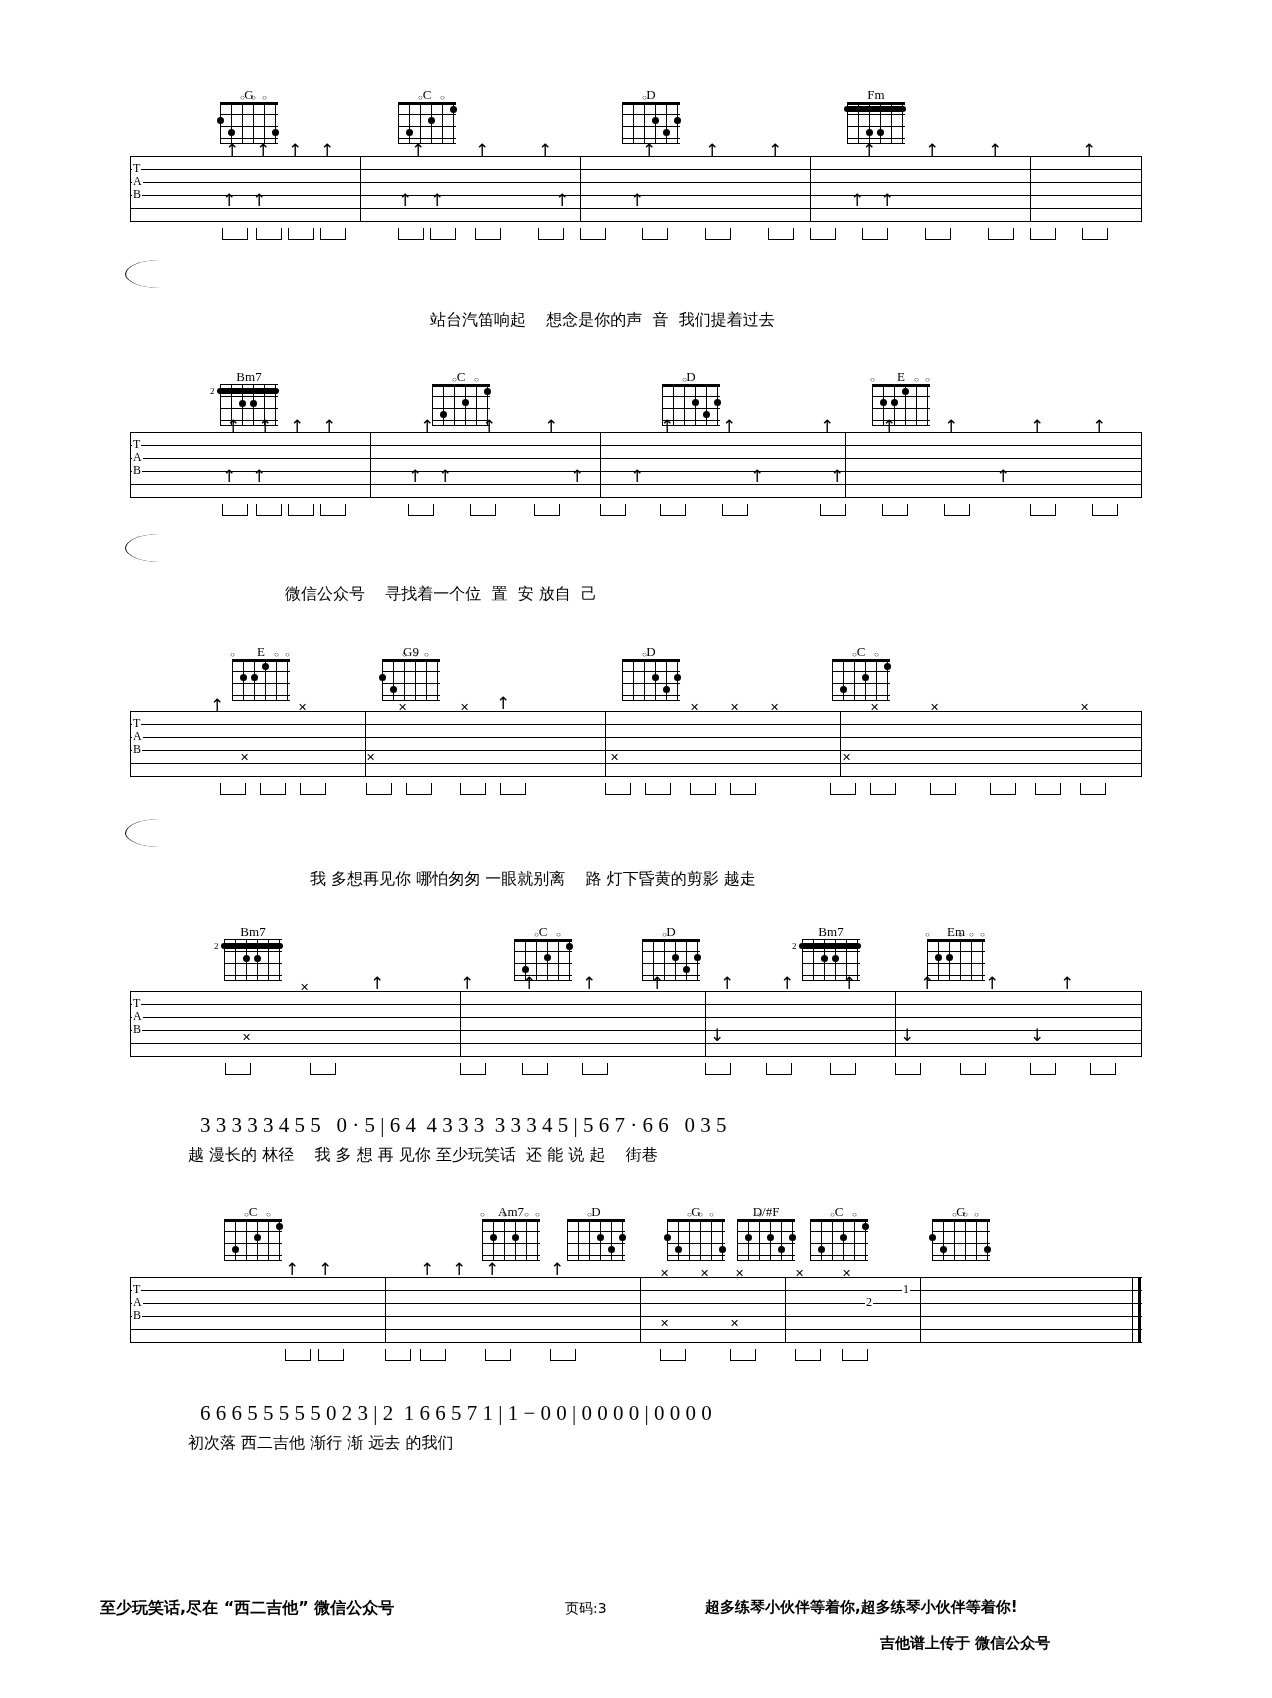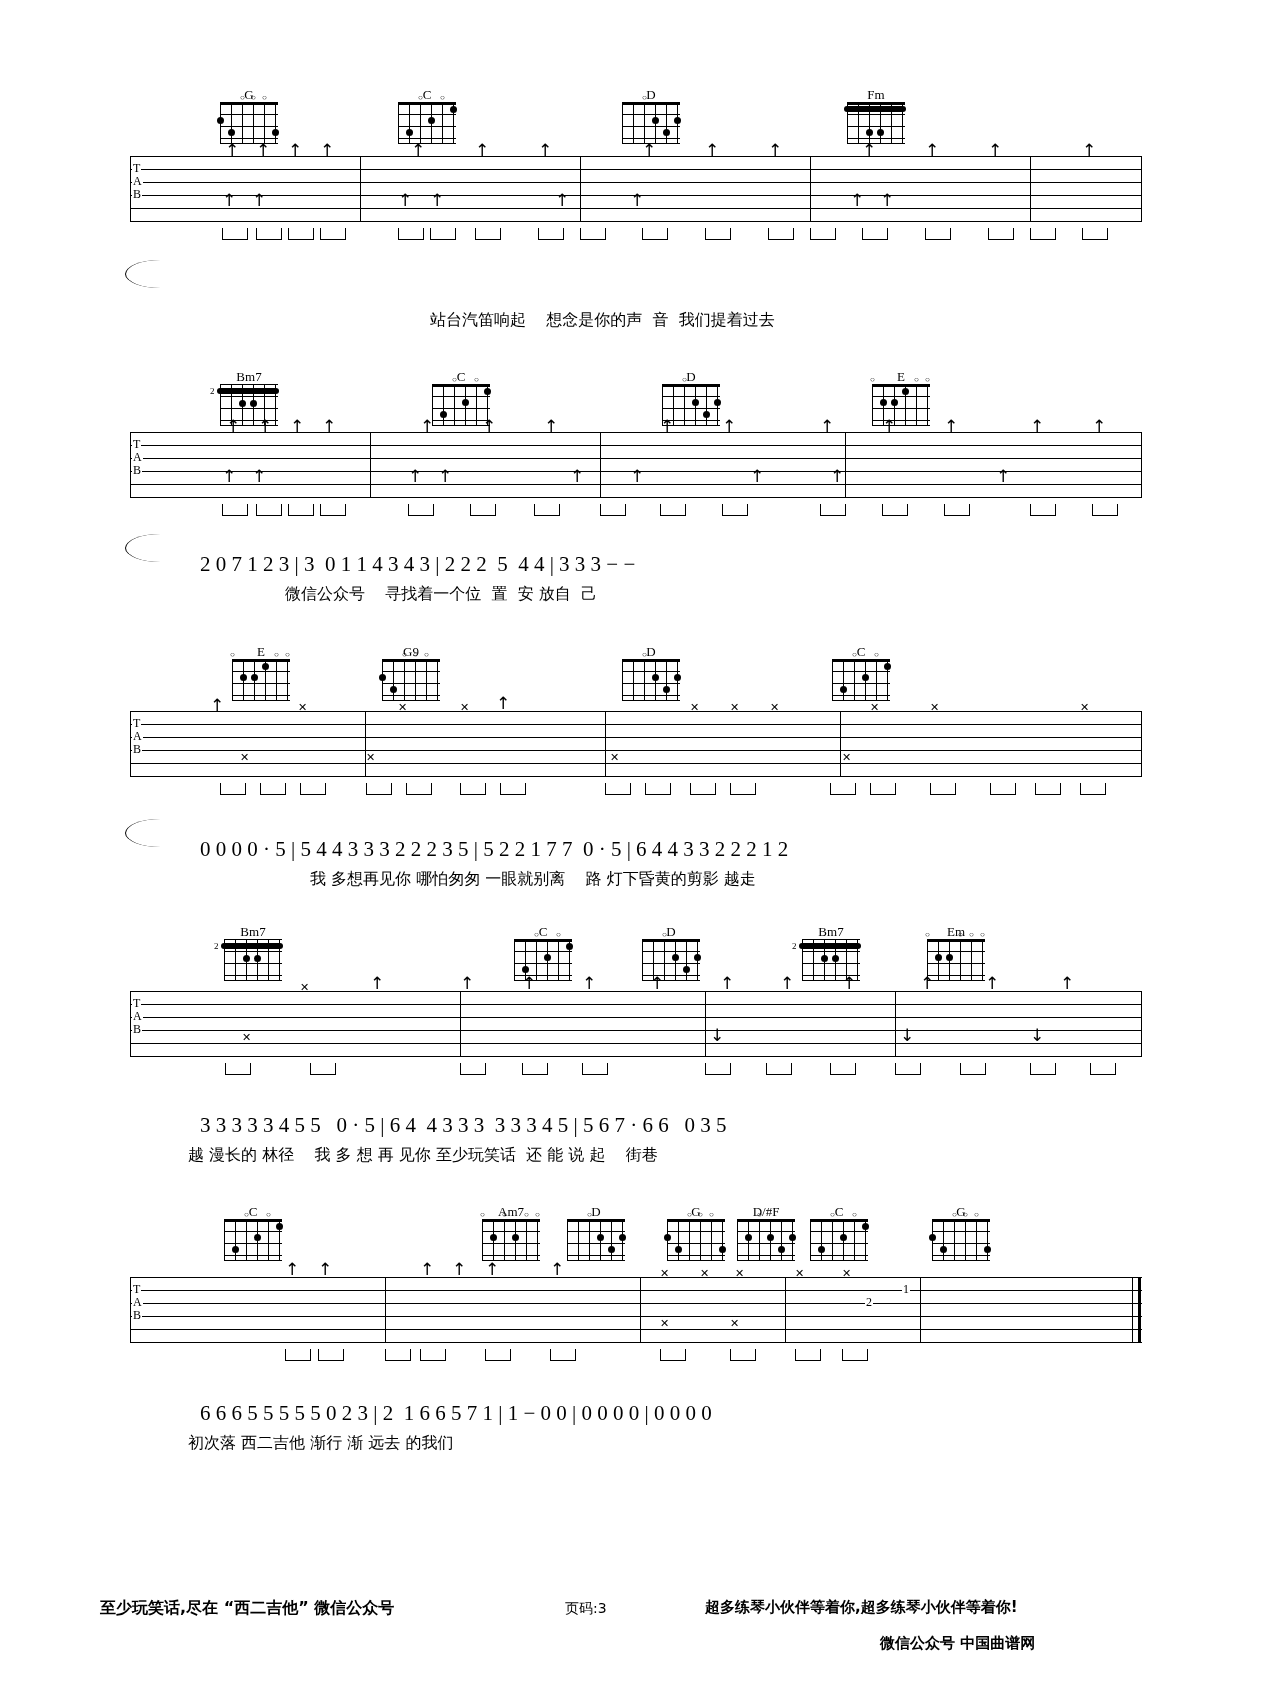--- a/index.html
+++ b/index.html
@@ -358,21 +358,20 @@
         <div class="beam" style="left:592px;width:24px;"></div>
       <div class="beam" style="left:690px;width:24px;"></div>
         <div class="beam" style="left:752px;width:24px;"></div>
       <div class="beam" style="left:814px;width:24px;"></div>
         <div class="beam" style="left:900px;width:24px;"></div>
       <div class="beam" style="left:962px;width:24px;"></div>
     </div>
 
     <div class="numline" style="top:182px;">
       <div class="leftcurve" style="left:-5px;top:-18px;width:70px;height:28px;"></div>
-      <div class="num" style="left:70px;top:0;white-space:pre;">2 0 7 1 2 3 | 3  0 1 1 4 3 4 3 | 2 2 2  5  4 4 | 3 3 3 − −</div>
     </div>
     <div class="lyricline" style="top:214px;">
       <div class="ly" style="left:155px;white-space:pre;">微信公众号    寻找着一个位  置  安 放自  己</div>
     </div>
   </div>
 
   <div class="system" style="top:645px;">
     <div class="chord-row">
 
       <div class="chord" style="left:230px;">
@@ -514,21 +513,20 @@
         <div class="beam" style="left:700px;width:24px;"></div>
       <div class="beam" style="left:740px;width:24px;"></div>
         <div class="beam" style="left:800px;width:24px;"></div>
       <div class="beam" style="left:860px;width:24px;"></div>
         <div class="beam" style="left:905px;width:24px;"></div>
       <div class="beam" style="left:950px;width:24px;"></div>
     </div>
 
     <div class="numline" style="top:192px;">
       <div class="leftcurve" style="left:-5px;top:-18px;width:70px;height:28px;"></div>
-      <div class="num" style="left:70px;top:0;white-space:pre;">0 0 0 0 · 5 | 5 4 4 3 3 3 2 2 2 3 5 | 5 2 2 1 7 7  0 · 5 | 6 4 4 3 3 2 2 2 1 2</div>
     </div>
     <div class="lyricline" style="top:224px;">
       <div class="ly" style="left:180px;white-space:pre;">我 多想再见你 哪怕匆匆 一眼就别离    路 灯下昏黄的剪影 越走</div>
     </div>
   </div>
 
   <div class="system" style="top:925px;">
     <div class="chord-row">
 
       <div class="chord" style="left:222px;">
@@ -910,16 +908,16 @@
     </div>
     <div class="lyricline" style="top:228px;">
       <div class="ly" style="left:58px;white-space:pre;">初次落 西二吉他 渐行 渐 远去 的我们</div>
     </div>
   </div>
 
   <div class="footer">
     <div class="ft-left">至少玩笑话,尽在 “西二吉他” 微信公众号</div>
     <div class="ft-mid">页码:3</div>
     <div class="ft-right">超多练琴小伙伴等着你,超多练琴小伙伴等着你!</div>
-    <div class="ft-right2">微信公众号 中国曲谱网</div>
+    <div class="ft-right2">吉他谱上传于 微信公众号</div>
   </div>
 
 </div>
 
 </body></html>

